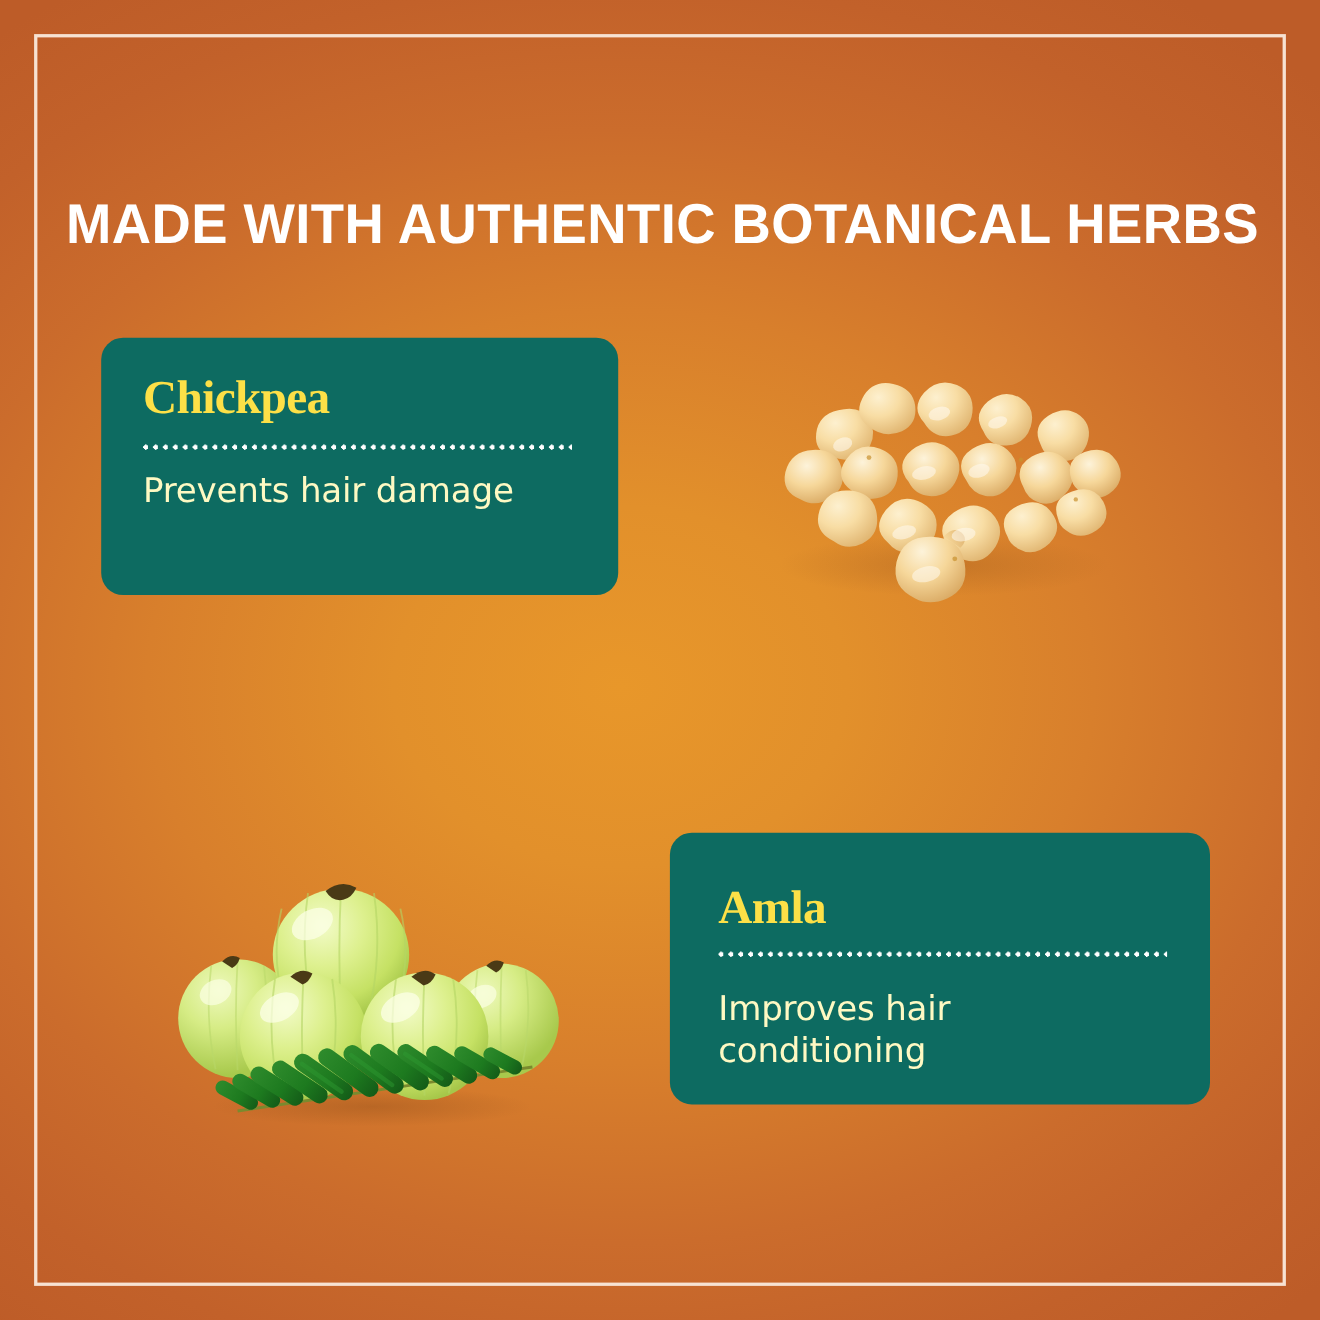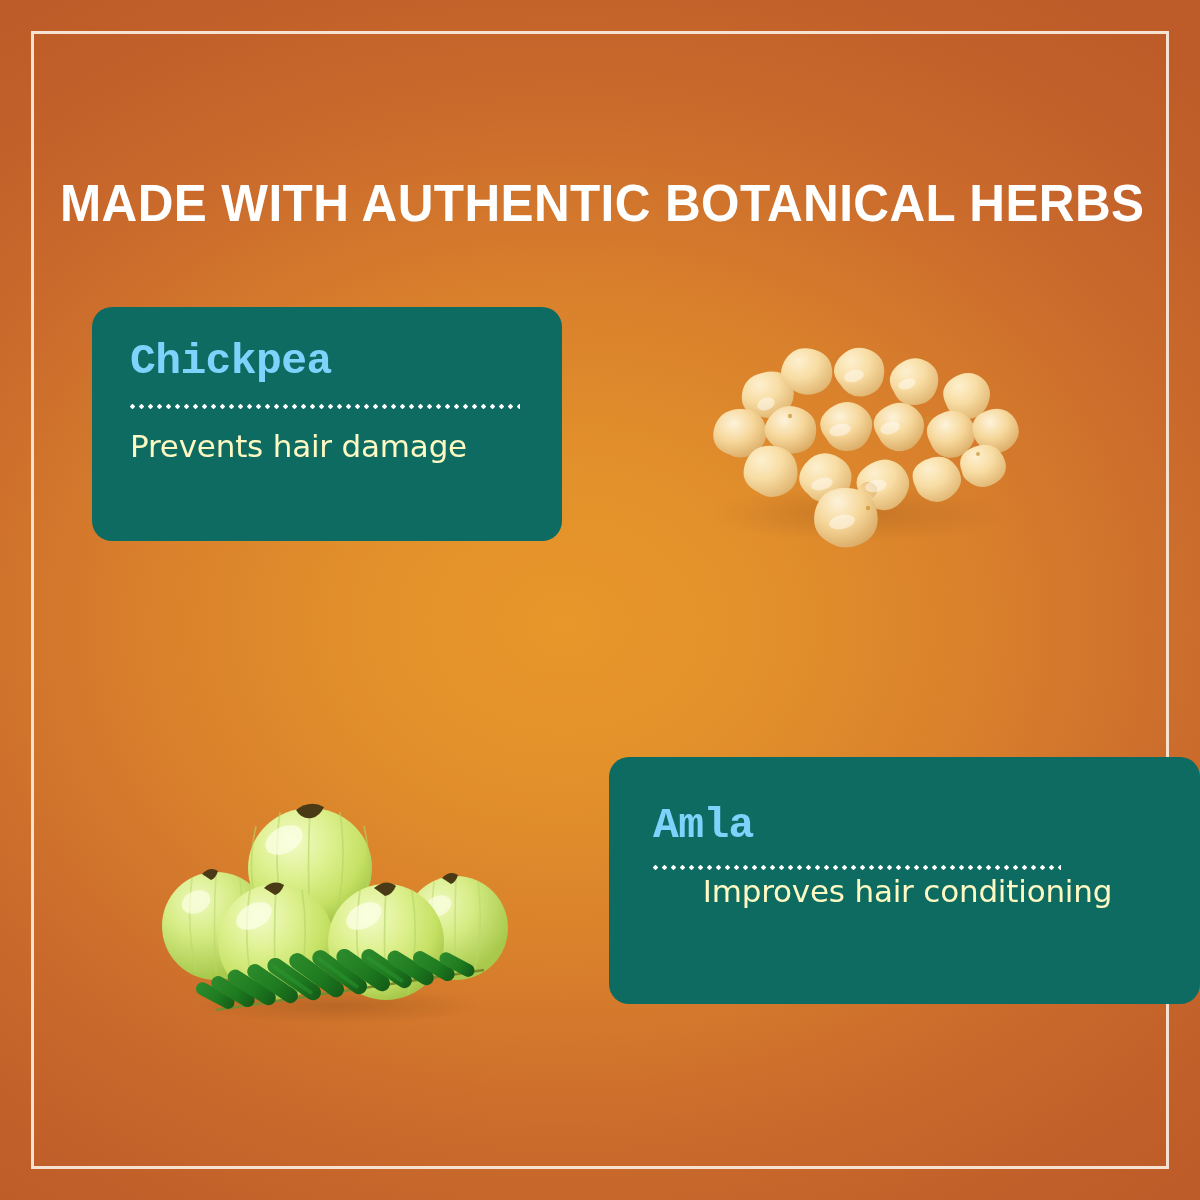--- a/index.html
+++ b/index.html
@@ -63,28 +63,28 @@
   #card-chickpea {
     left: 92px;
     top: 307px;
     width: 470px;
     height: 234px;
     padding: 30px 38px 0 38px;
   }
   #card-amla {
     left: 609px;
     top: 757px;
-    width: 591px;
+    width: 491px;
     height: 247px;
     padding: 44px 38px 0 44px;
   }
 
   .card-title {
-    color: #7dd3fc;
-    font-family: Liberation Mono, monospace;
+    color: #fde047;
+    font-family: Liberation Serif, serif;
     font-weight: bold;
     font-size: 43px;
     line-height: 50px;
     letter-spacing: -0.6px;
     margin: 0;
   }
   #card-chickpea .card-title { font-size: 43px; }
   #card-amla .card-title { font-size: 43px; }
 
   .dotted-rule {
@@ -100,21 +100,21 @@
   .card-sub {
     color: #fef9c3;
     font-family: "DejaVu Sans", sans-serif;
     font-weight: normal;
     font-size: 31px;
     line-height: 38px;
     letter-spacing: -0.2px;
     margin: 0;
   }
   #card-chickpea .card-sub { margin-top: 18px; }
-  #card-amla .card-sub { margin-top: 2px; text-align: center; }
+  #card-amla .card-sub { margin-top: 28px; }
 
   
   #chickpeas {
     position: absolute;
     left: 662px;
     top: 296px;
     width: 380px;
     height: 260px;
   }
   #chickpeas svg { display: block; }

